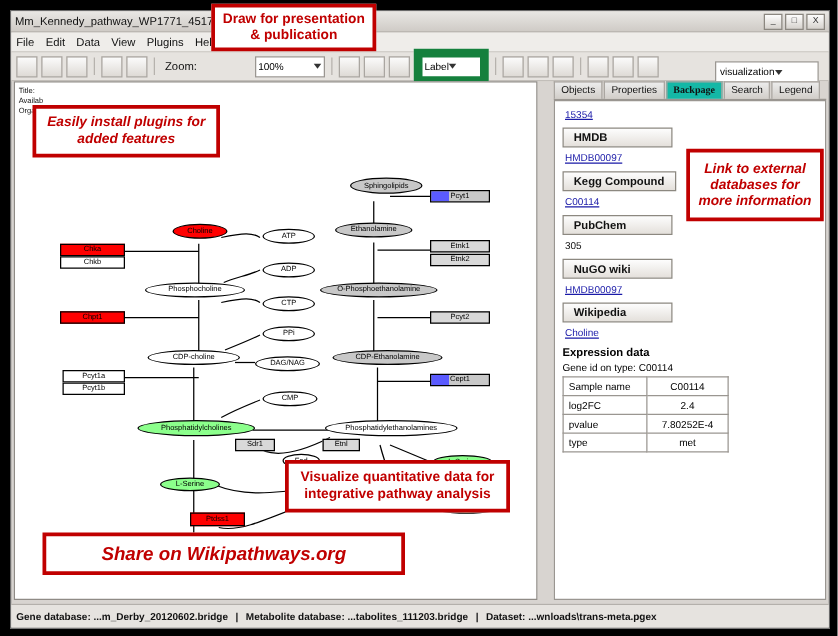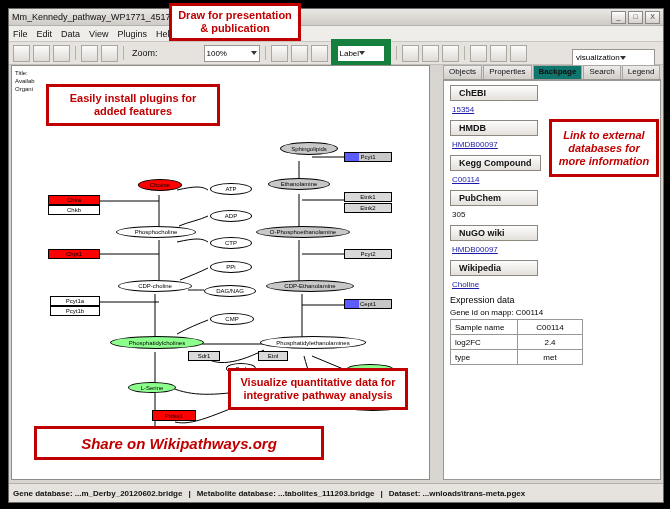--- a/index.html
+++ b/index.html
@@ -21,26 +21,26 @@
   .zoomsel .cv{flex:1;}
   .arrow{width:0;height:0;border-left:3px solid transparent;border-right:3px solid transparent;border-top:4px solid #333;margin-right:2px;}
   .labelsel{width:44px;height:15px;border:7px solid #15803d;background:#fff;font-size:8px;display:flex;align-items:center;padding-left:2px;}
   .vissel{position:absolute;right:8px;top:40px;width:78px;height:15px;border:1px solid #9a9691;background:#fff;font-size:8px;display:flex;align-items:center;padding-left:3px;}
   
   .content{position:absolute;left:0;top:54px;right:0;bottom:20px;display:flex;}
   .canvaswrap{position:relative;flex:1;background:#fff;border:1px solid #8f8b86;margin:2px;overflow:hidden;}
   .sidebar{width:218px;margin:2px 2px 2px 11px;display:flex;flex-direction:column;background:#d8d4d0;}
   .tabs{display:flex;height:14px;border-bottom:1px solid #9a9691;}
   .tab{font-size:8px;padding:1px 5px;border:1px solid #aaa6a1;border-bottom:none;background:linear-gradient(#ececec,#d2cec9);color:#111;margin-right:1px;}
-  .tab.active{background:#0f766e;font-weight:bold;}
+  .tab.active{background:#14b8a6;font-weight:bold;font-family:Liberation Serif, serif;}
   .sidepanel{flex:1;background:#fff;border:1px solid #9a9691;overflow:hidden;position:relative;font-size:8px;padding:4px 6px;}
   .dbhdr{display:inline-block;border:1px solid #8c8880;background:linear-gradient(#fdfdfd,#e4e0db);padding:2px 8px;font-weight:bold;font-size:9px;color:#111;margin-bottom:2px;min-width:70px;}
   .dblink{color:#1a1aa8;text-decoration:underline;font-size:8px;margin:2px 0 6px 2px;display:block;}
   .dbtext{font-size:8px;margin:2px 0 6px 2px;display:block;color:#111;}
-  .exprhdr{font-weight:normal;font-size:9px;margin:4px 0 3px 0;}
+  .exprhdr{font-weight:bold;font-size:9px;margin:4px 0 3px 0;}
   .geneid{font-size:8px;margin-bottom:2px;}
   table.expr{border-collapse:collapse;font-size:8px;}
   table.expr td{border:1px solid #9a9691;padding:1px 4px;height:12px;}
   table.expr td.k{width:58px;}
   table.expr td.v{width:56px;text-align:center;}
   
   .statusbar{position:absolute;left:0;right:0;bottom:0;height:18px;background:#e6e3df;border-top:1px solid #b4b0ab;display:flex;align-items:center;font-size:8px;color:#111;padding-left:4px;gap:6px;font-weight:bold;}
   .statusbar .seg{white-space:nowrap;}
   
   .node{position:absolute;font-size:6px;text-align:center;color:#000;border:1px solid #000;box-sizing:border-box;display:flex;align-items:center;justify-content:center;}
@@ -254,66 +254,69 @@
           <span>Ptdss1</span>
         </div>
       <div class="node oval" style="left:238px;top:316px;width:36px;height:11px;">
           <span>Psd</span>
         </div>
 
       <div class="node rect" style="left:146px;top:366px;width:18px;height:18px;background:#ff0000;"></div>
       <div class="node rect" style="left:164px;top:366px;width:18px;height:18px;background:#ffff00;"></div>
       <div class="node rect" style="left:182px;top:366px;width:18px;height:18px;background:#00c000;"></div>
 
-      <div class="callout" style="left:34px;top:18px;width:174px;height:42px;">Easily install plugins for added features</div>
+      <div class="callout" style="left:14px;top:18px;width:150px;height:42px;font-style:italic;">Easily install plugins for added features</div>
       <div class="callout" style="left:216px;top:302px;width:180px;height:42px;">Visualize quantitative data  for integrative pathway analysis</div>
       <div class="callout sh" style="left:22px;top:360px;width:290px;height:34px;">Share on Wikipathways.org</div>
     </div>
 
     <div class="sidebar">
       <div class="tabs">
         <div class="tab">Objects</div>
         <div class="tab">Properties</div>
         <div class="tab active">Backpage</div>
         <div class="tab">Search</div>
         <div class="tab">Legend</div>
       </div>
       <div class="sidepanel">
 
-        <div class="dbhdr">ChEBI</div>
         <a class="dblink" href="#">15354</a>
 
         <div class="dbhdr">HMDB</div>
         <a class="dblink" href="#">HMDB00097</a>
 
         <div class="dbhdr">Kegg Compound</div>
         <a class="dblink" href="#">C00114</a>
 
         <div class="dbhdr">PubChem</div>
         <span class="dbtext">305</span>
 
         <div class="dbhdr">NuGO wiki</div>
         <a class="dblink" href="#">HMDB00097</a>
 
         <div class="dbhdr">Wikipedia</div>
         <a class="dblink" href="#">Choline</a>
 
         <div class="exprhdr">Expression data</div>
-        <div class="geneid">Gene id on mapp: C00114</div>
+        <div class="geneid">Gene id on type: C00114</div>
         <table class="expr">
           <tbody>
               <tr>
             <td class="k">Sample name</td>
             <td class="v">C00114</td>
           </tr>
           <tr>
             <td class="k">log2FC</td>
             <td class="v">2.4</td>
           </tr>
           <tr>
+            <td class="k">pvalue</td>
+            <td class="v">7.80252E-4</td>
+          </tr>
+          <tr>
             <td class="k">type</td>
             <td class="v">met</td>
           </tr>
         </tbody>
           </table>
       </div>
     </div>
   </div>
 
   <div class="statusbar">

